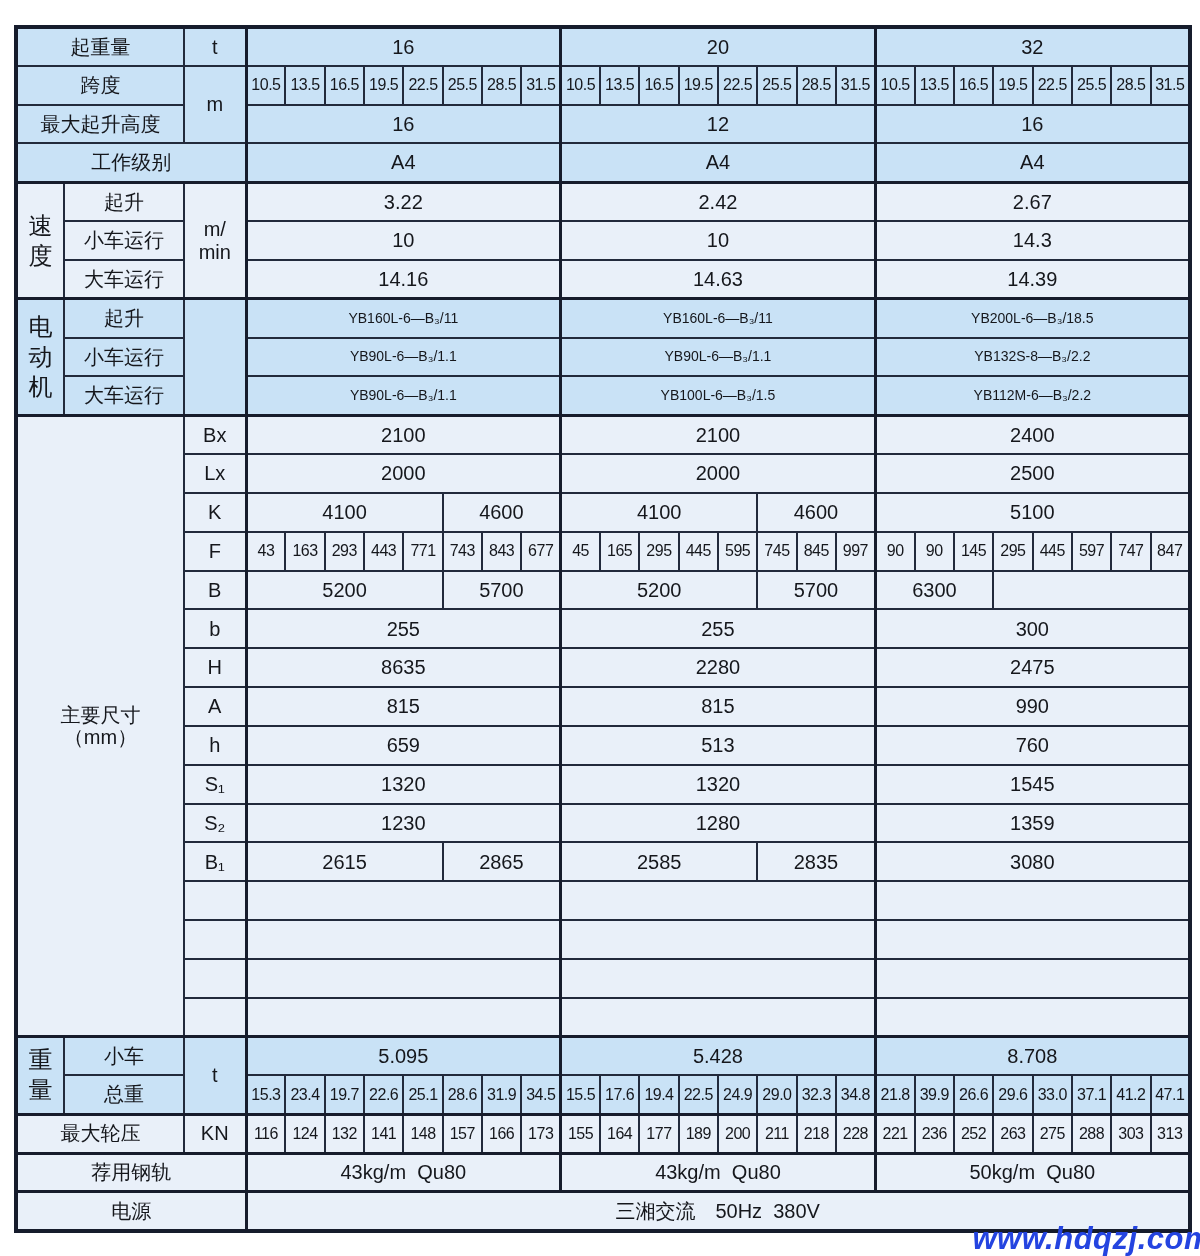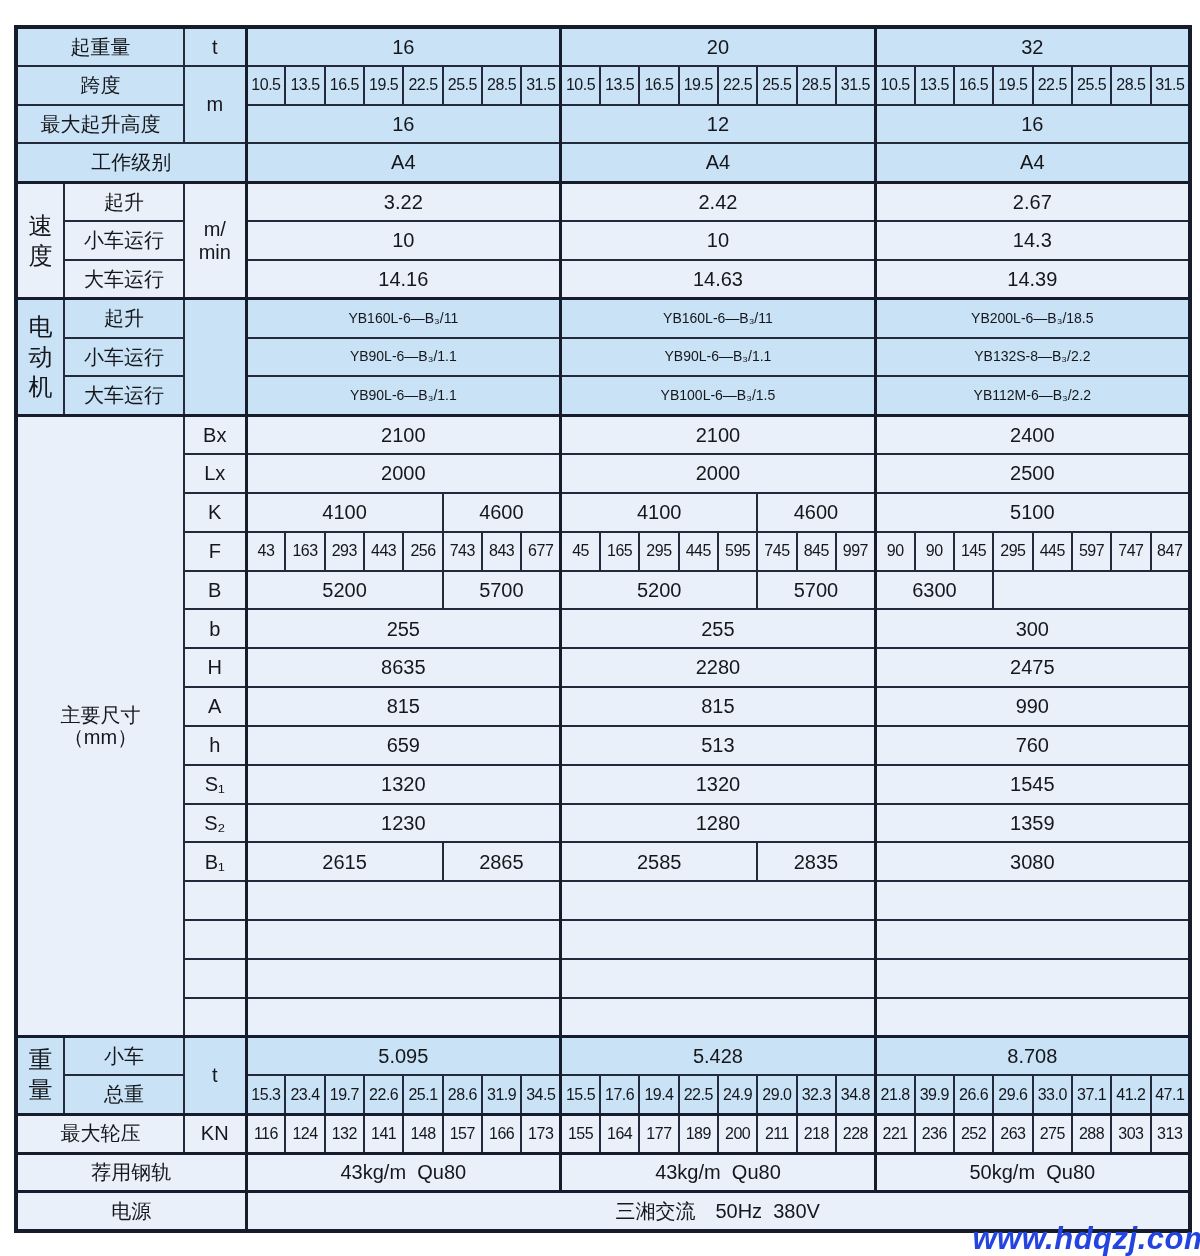--- a/index.html
+++ b/index.html
@@ -172,21 +172,21 @@
   <td colspan="5" class="g">4100</td>
   <td colspan="3">4600</td>
   <td colspan="8" class="g">5100</td>
 </tr>
 <tr class="bl">
   <td>F</td>
   <td class="sm g">43</td>
   <td class="sm">163</td>
   <td class="sm">293</td>
   <td class="sm">443</td>
-  <td class="sm">256</td>
+  <td class="sm">771</td>
   <td class="sm">743</td>
   <td class="sm">843</td>
   <td class="sm">677</td>
   <td class="sm g">45</td>
   <td class="sm">165</td>
   <td class="sm">295</td>
   <td class="sm">445</td>
   <td class="sm">595</td>
   <td class="sm">745</td>
   <td class="sm">845</td>

